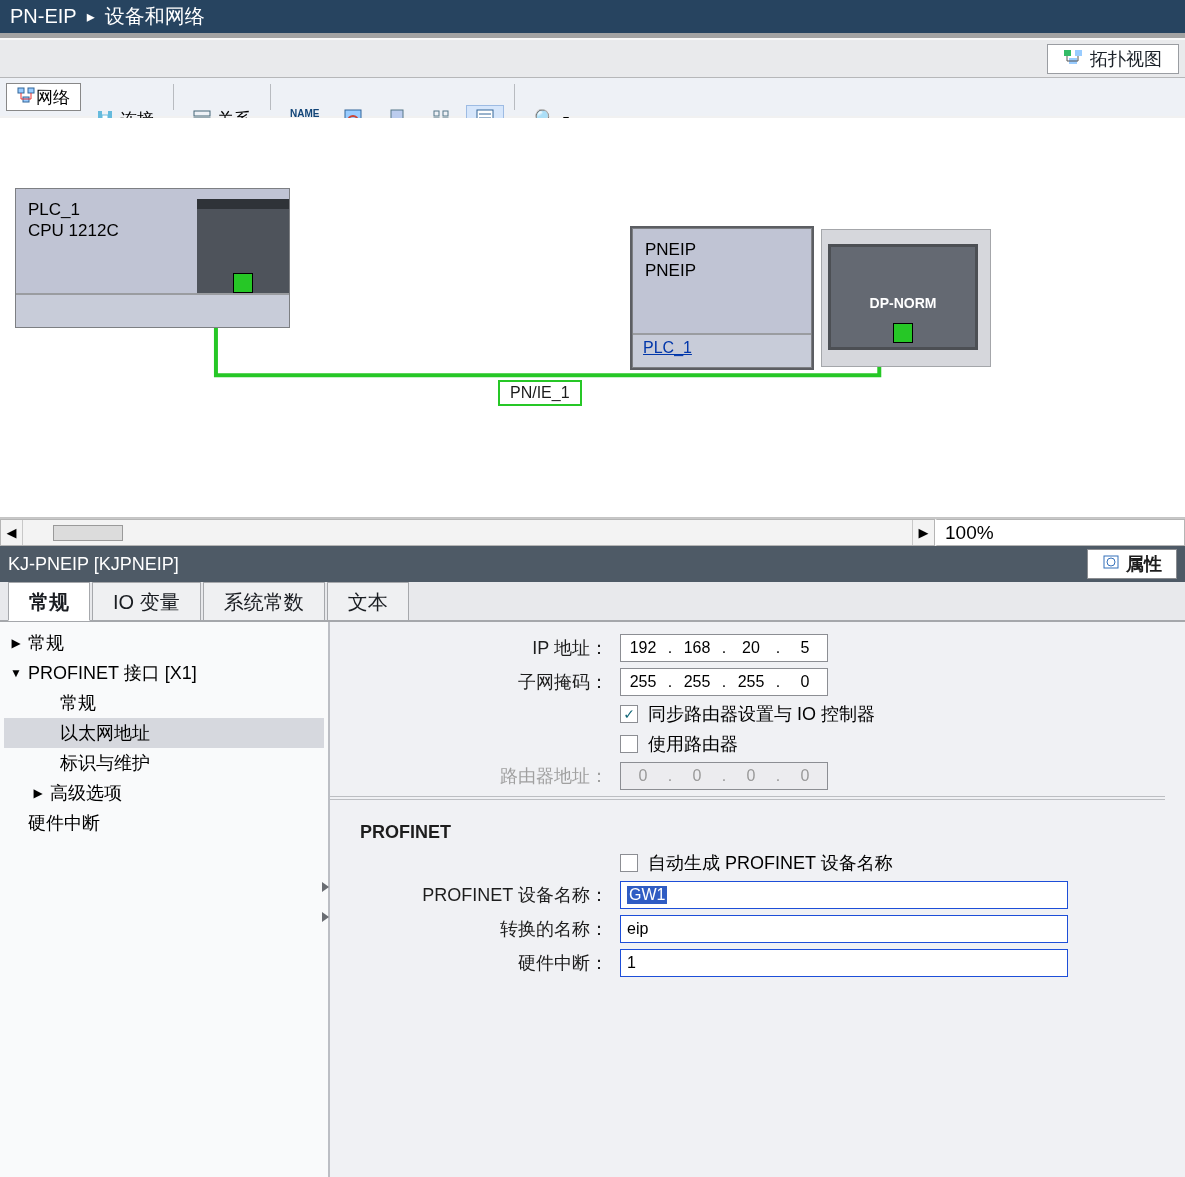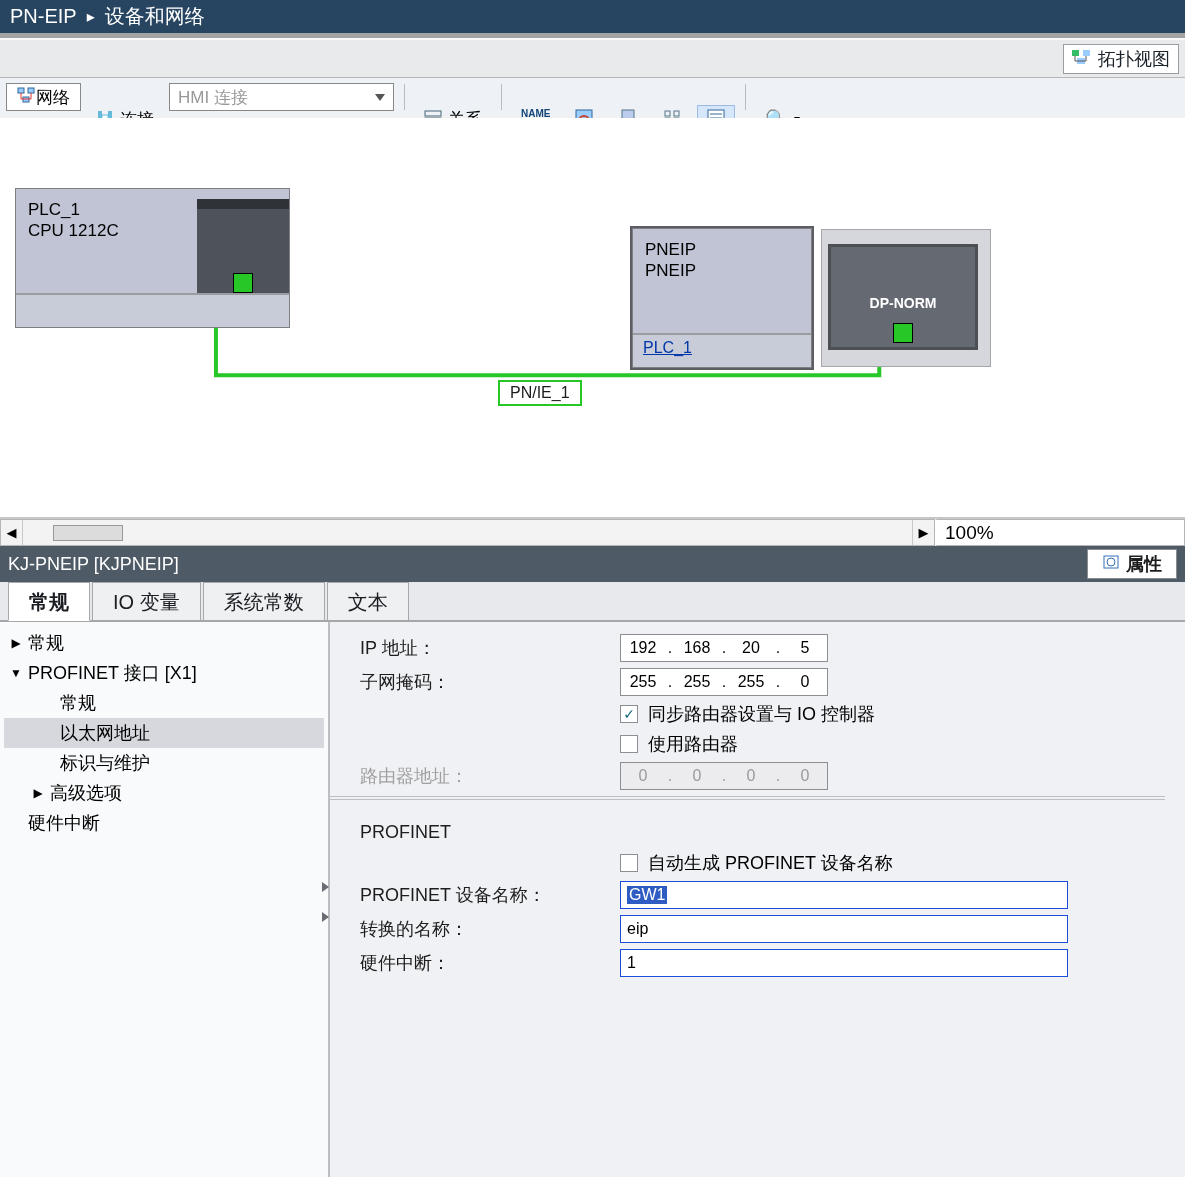--- a/index.html
+++ b/index.html
@@ -13,21 +13,21 @@
   }
   .titlebar .arrow { margin:0 10px; font-size:16px; }
 
   
   .viewtabs-row {
     height:40px; background:#e9eaec; border-top:2px solid #f9f9f9; border-bottom:1px solid #b6b7b9;
     display:flex; justify-content:flex-end; align-items:center; padding-right:6px;
   }
   .view-tab {
     height:30px; background:#fff; border:1px solid #9a9da2; display:flex; align-items:center;
-    padding:0 8px; font-size:18px; gap:8px; color:#1c2229;
+    padding:0 16px; font-size:18px; gap:8px; color:#1c2229;
   }
   .view-tab .ico { width:18px; height:14px; }
 
   
   .toolbar {
     height:40px; background:#eef1f6; border-bottom:2px solid #f1f1f1;
     display:flex; align-items:center; padding:2px 6px; gap:6px;
   }
   .tb-btn { height:28px; background:#fff; border:1px solid #888; display:flex; align-items:center;
     padding:0 10px; font-size:17px; gap:1px; }
@@ -121,31 +121,31 @@
   .navtree .i1 { padding-left:28px; }
   .navtree .i2 { padding-left:56px; }
   .navtree .node.sel { background:#d6d8de; }
   .nav-splitter { position:absolute; right:-2px; top:45%; width:10px; height:60px;
     display:flex; flex-direction:column; justify-content:space-around; }
   .nav-splitter span { width:0; height:0; border-top:5px solid transparent; border-bottom:5px solid transparent;
     border-left:7px solid #6a6d73; align-self:center; }
 
   .form-area { flex:1; background:#f0f1f4; overflow:auto; padding:6px 20px 20px 30px; font-size:18px; }
   .row { display:flex; align-items:center; margin:6px 0; }
-  .row .label { width:260px; padding-right:25px; color:#1d1d1d; }
+  .row .label { width:260px; text-align:right; padding-right:12px; color:#1d1d1d; }
   .row .label.disabled { color:#a0a0a0; }
   .ipbox { display:flex; align-items:center; background:#fff; border:1px solid #8c8e93;
     height:28px; font-size:16px; font-family:monospace; }
   .ipbox.disabled { background:#ececef; color:#999; }
   .ipbox span.oct { width:44px; text-align:center; }
   .ipbox span.dot { width:10px; text-align:center; }
   .chk { width:18px; height:18px; border:1px solid #8c8e93; background:#fff; display:inline-flex;
     align-items:center; justify-content:center; font-size:14px; margin-right:10px; }
   .chk.checked::after { content:"✓"; color:#167; }
-  .section-h { font-size:18px; font-weight:normal; color:#1d1d1d; margin:22px 0 8px 0; }
+  .section-h { font-size:18px; font-weight:bold; color:#1d1d1d; margin:22px 0 8px 0; }
   .section-hr { height:4px; border-top:1px solid #bcbec2; border-bottom:1px solid #bcbec2;
     margin:0 0 14px -30px; }
   .tinput { height:28px; border:1px solid #1d4ed8; background:#fff; padding:0 6px; font-size:16px;
     display:flex; align-items:center; width:448px; }
   .tinput.sel span { background:#2f5cc3; color:#fff; padding:0 2px; }
 </style>
 </head>
 <body>
 
 <div class="titlebar">
@@ -183,24 +183,20 @@
   <div class="tb-btnflat">
     <span>
       <svg width="18" height="16" viewBox="0 0 18 16">
           <rect x="2" y="2" width="4" height="12" fill="#6bd"></rect>
           <rect x="12" y="2" width="4" height="12" fill="#6bd"></rect>
           <rect x="6" y="6" width="6" height="4" fill="#fff" stroke="#6bd"></rect>
         </svg>
     </span>
     <span>连接</span>
   </div>
-  <div class="combo">
-    <span>HMI 连接</span>
-    <span class="drop"></span>
-  </div>
   <span class="sep"></span>
   <div class="tb-btnflat">
     <span>
       <svg width="18" height="16" viewBox="0 0 18 16">
           <rect x="1" y="2" width="16" height="5" fill="none" stroke="#467"></rect>
           <rect x="1" y="9" width="16" height="5" fill="none" stroke="#467"></rect>
         </svg>
     </span>
     <span>关系</span>
   </div>

